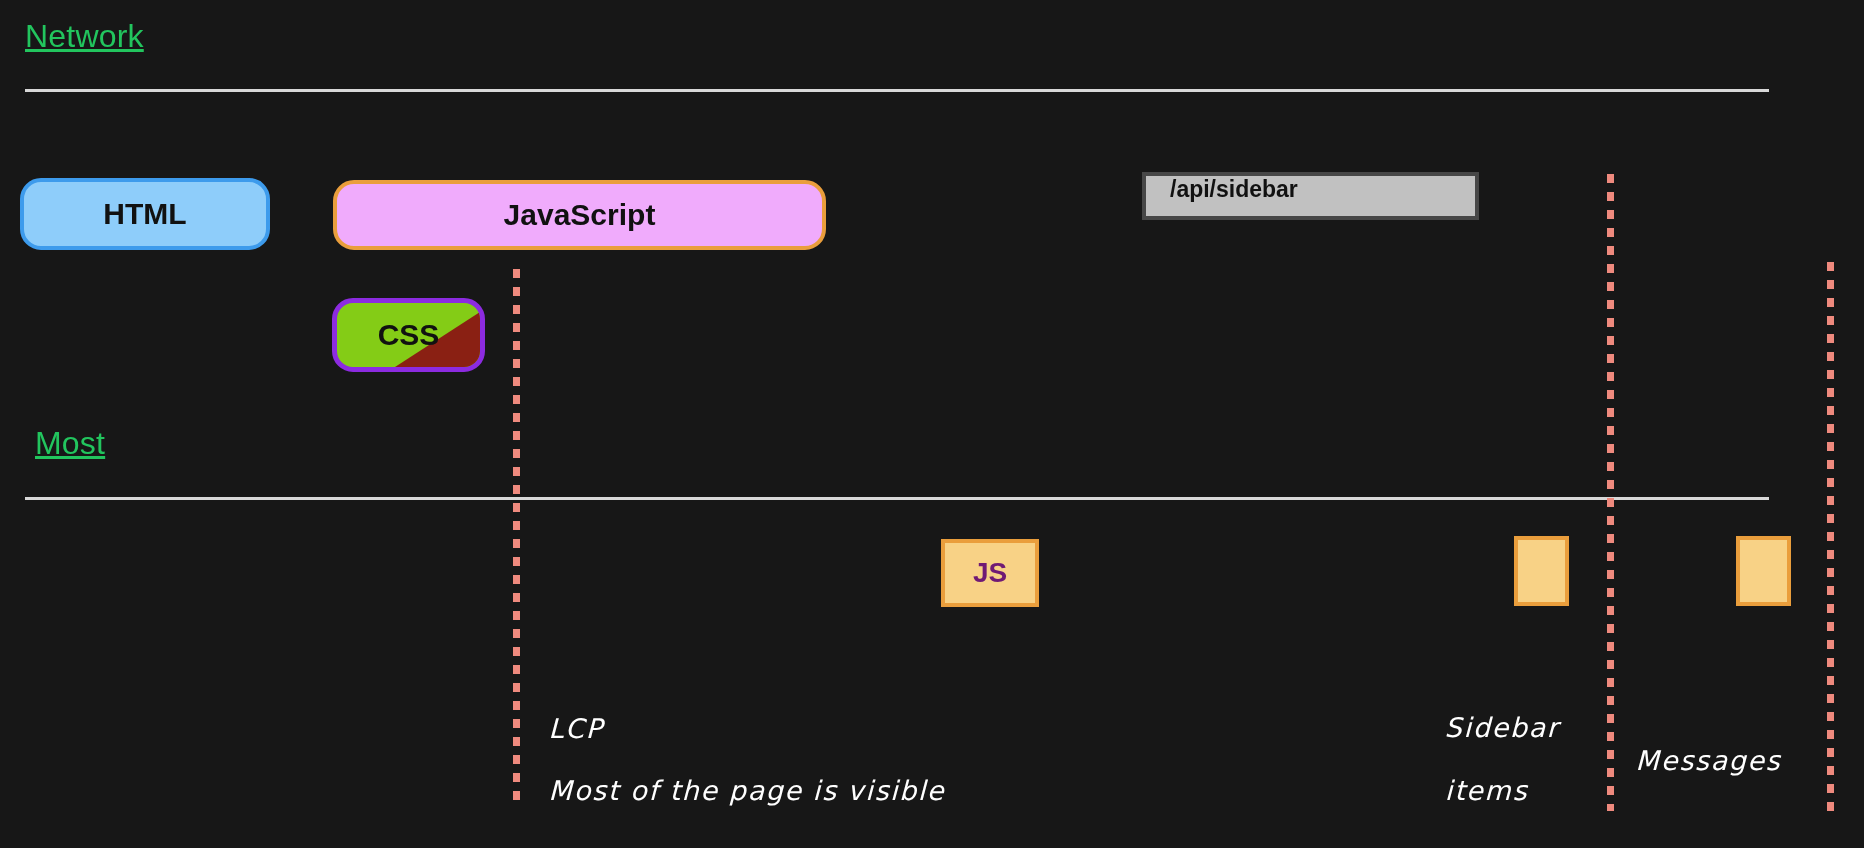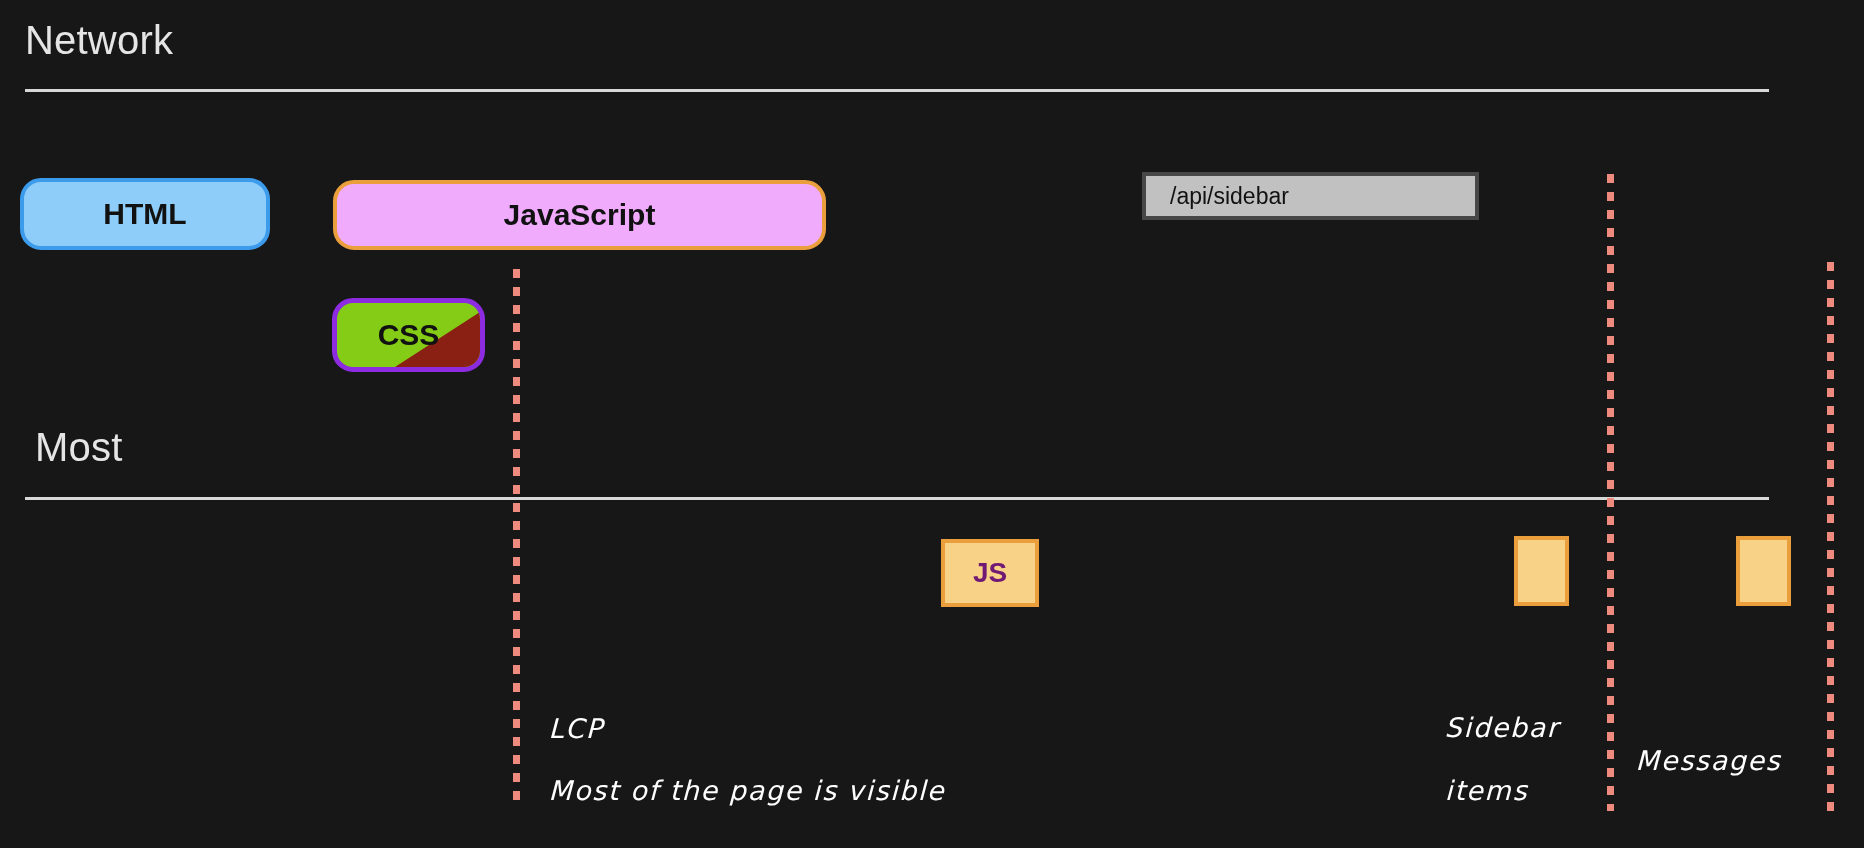--- a/index.html
+++ b/index.html
@@ -7,26 +7,27 @@
     width:1864px;height:848px;
     background:#171717;
     font-family:"Liberation Sans", sans-serif;
     overflow:hidden;
   }
   #stage{position:relative;width:1864px;height:848px;}
 
   
   .section-title{
     position:absolute;
-    color:#e5e5e5;
+    color:#22c55e;
     font-family:"Liberation Sans", sans-serif;
     font-weight:400;
-    font-size:40px;
+    font-size:32px;
     letter-spacing:.2px;
     white-space:nowrap;
+    text-decoration:underline;
   }
   .section-rule{
     position:absolute;
     height:3px;
     background:#d8d8d8;
   }
 
   
   .block{
     position:absolute;
@@ -63,21 +64,21 @@
   }
   .css-tri svg{display:block;width:100%;height:100%;}
 
   
   .req{
     position:absolute;
     box-sizing:border-box;
     background:#c1c1c1;
     border:4px solid #474747;
     display:flex;
-    align-items:center;
+    font-weight:bold;
   }
   .req .req-label{
     font-family:"Liberation Sans", sans-serif;
     font-size:23px;
     color:#111111;
     padding-left:24px;
     white-space:nowrap;
   }
 
   

